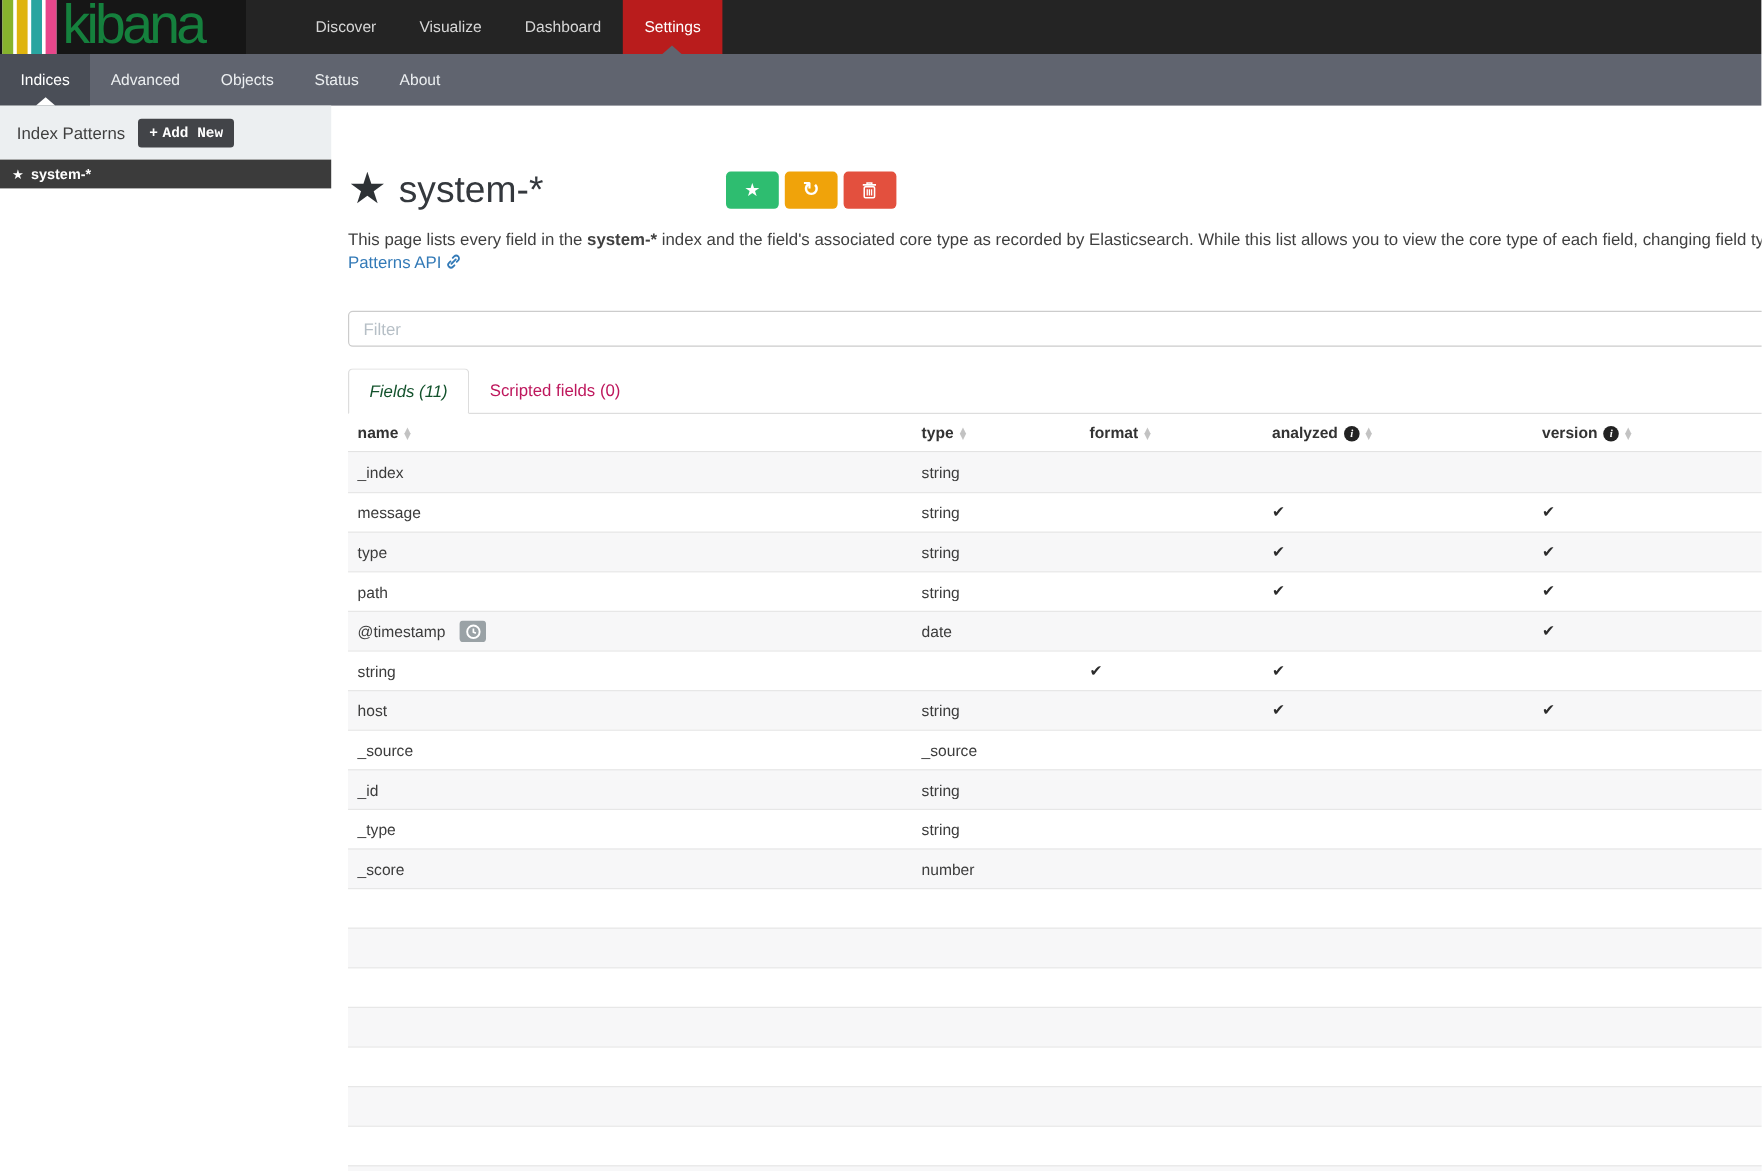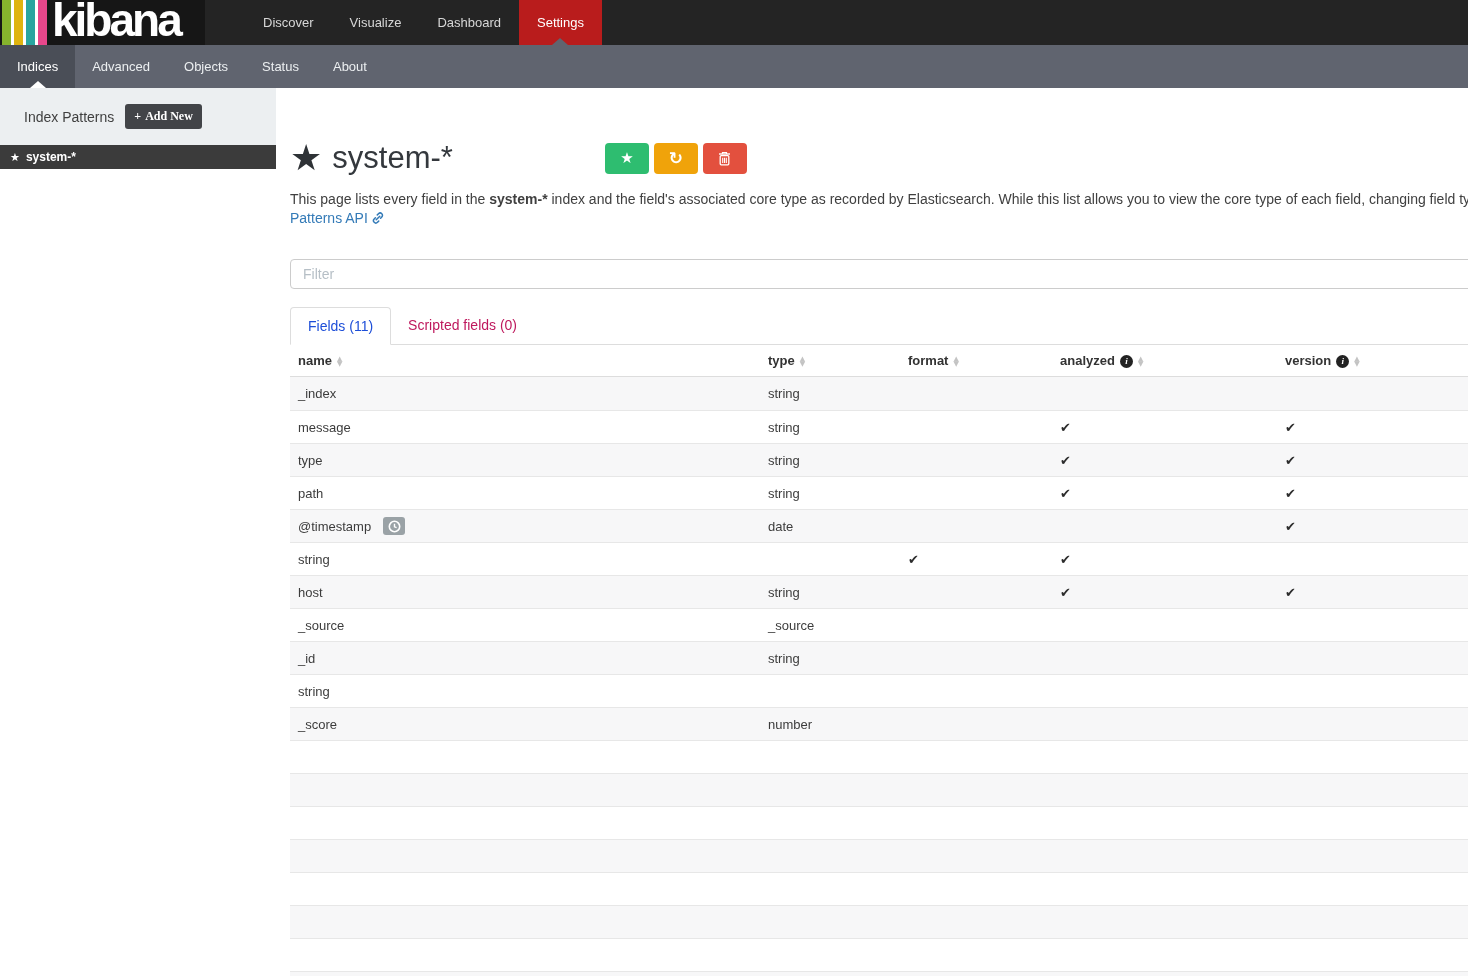--- a/index.html
+++ b/index.html
@@ -8,38 +8,38 @@
     width:1468px; height:976px; overflow:hidden; position:relative;
     background:#fff; color:#333;
     font-family:"Liberation Sans", sans-serif; font-size:13px;
   }
   
   .topbar { position:absolute; top:0; left:0; width:1468px; height:45px; background:#242424; display:flex; }
   .logo { width:205px; height:45px; background:#161616; display:flex; align-items:stretch; overflow:hidden; flex-shrink:0; }
   .stripes { display:flex; background:#fff; margin-left:2px; }
   .stripe { width:9px; margin-right:3px; }
   .stripe:last-child { margin-right:0; }
-  .brand { color:#ffffff; font-weight:bold; font-size:46px; line-height:41px; letter-spacing:-3px; margin-left:5px; }
+  .brand { color:#15803d; font-weight:normal; font-size:46px; line-height:41px; letter-spacing:-3px; margin-left:5px; }
   .top-nav { display:flex; margin-left:40px; }
   .tn-item { color:#d7d7d7; line-height:45px; padding:0 18px; cursor:pointer; position:relative; }
   .tn-item.active { background:#b91c1c; color:#fff; }
   .tn-item.active::after { content:""; position:absolute; bottom:0; left:50%; margin-left:-8px;
       border-left:8px solid transparent; border-right:8px solid transparent; border-bottom:7px solid #60646f; }
   
   .subnav { position:absolute; top:45px; left:0; width:1468px; height:43px; background:#60646f; display:flex; }
   .sn-item { color:#eceff1; line-height:43px; padding:0 17px; cursor:pointer; position:relative; }
   .sn-item.active { background:#4a4e57; color:#fff; }
   .sn-item.active::after { content:""; position:absolute; bottom:0; left:50%; margin-left:-8px;
       border-left:8px solid transparent; border-right:8px solid transparent; border-bottom:7px solid #ffffff; }
   
   .sidebar { position:absolute; top:88px; left:0; width:276px; }
-  .sidebar-head { height:57px; background:#eceff1; display:flex; align-items:center; padding-left:24px; }
+  .sidebar-head { height:45px; background:#eceff1; display:flex; align-items:center; padding-left:14px; }
   .sidebar-title { font-size:14px; color:#3f3f3f; }
   .add-new-btn { margin-left:11px; background:#424448; color:#fff; border:none; border-radius:3px;
-      font-family:Liberation Serif, serif; font-size:12px; font-weight:bold; padding:5px 9px; cursor:pointer; }
+      font-family:Liberation Mono, monospace; font-size:12px; font-weight:bold; padding:5px 9px; cursor:pointer; }
   .add-new-btn .plus { margin-right:4px; font-weight:bold; }
   .pattern-row { height:24px; background:#3b3b3b; color:#fff; display:flex; align-items:center;
       padding-left:10px; font-size:12px; font-weight:bold; cursor:pointer; }
   .pattern-row .pstar { font-family:"DejaVu Sans",sans-serif; font-size:11px; margin-right:6px; font-weight:normal; }
   
   .content { position:absolute; top:88px; left:276px; width:1374px; padding-left:14px; }
   .title-row { margin-top:52px; display:flex; align-items:center; }
   .title-star { font-family:"DejaVu Sans",sans-serif; font-size:36px; color:#2e3236; margin-right:10px; line-height:36px; }
   .page-title { font-size:31px; font-weight:normal; color:#34383d; margin:0; }
   .btn-group { margin-left:152px; display:flex; gap:5px; }
@@ -51,21 +51,21 @@
   .desc-line1 { display:block; white-space:nowrap; }
   .desc-line2 { display:block; margin-top:1px; }
   .maplink { color:#337ab7; text-decoration:none; cursor:pointer; }
   .linkicon { vertical-align:-2px; margin-left:3px; }
   .filter-input { margin-top:32px; width:100%; height:30px; padding:6px 12px; font-family:inherit; font-size:14px;
       color:#555; border:1px solid #ccc; border-radius:4px; outline:none; display:block; }
   .filter-input::placeholder { color:#b6bfc6; }
   
   .tabs { margin-top:18px; display:flex; border-bottom:1px solid #ddd; }
   .tab { padding:10px 17px; font-size:14px; color:#be185d; cursor:pointer; margin-bottom:-1px; }
-  .tab.active { background:#fff; color:#1d4ed8; border:1px solid #ddd; border-bottom:1px solid #fff; border-radius:4px 4px 0 0; }
+  .tab.active { background:#fff; color:#14532d; border:1px solid #ddd; border-bottom:1px solid #fff; border-radius:4px 4px 0 0;font-style:italic; }
   
   .ftable { width:100%; }
   .thead, .trow { display:grid; grid-template-columns:470px 140px 152px 225px 1fr; align-items:center; }
   .thead { border-bottom:1px solid #ddd; }
   .th { padding:8px; font-weight:bold; color:#333; cursor:pointer; white-space:nowrap; }
   .sort { display:inline-flex; flex-direction:column; vertical-align:middle; margin-left:5px;
       font-family:"DejaVu Sans",sans-serif; font-size:7px; line-height:5px; color:#c3c3c3; }
   .info { display:inline-block; width:13px; height:13px; border-radius:50%; background:#222; color:#fff;
       font-size:9px; font-weight:bold; font-style:italic; line-height:13px; text-align:center; margin-left:5px;
       font-family:"Liberation Serif",serif; vertical-align:1px; }
@@ -261,20 +261,23 @@
         <div class="trow">
           <div class="td name-cell">
             <span>_id</span>
           </div>
           <div class="td">string</div>
           <div class="td"></div>
           <div class="td check"></div>
           <div class="td check"></div>
         </div>
         <div class="trow">
+          <div class="td name-cell">
+            <span>_type</span>
+          </div>
           <div class="td">string</div>
           <div class="td"></div>
           <div class="td check"></div>
           <div class="td check"></div>
         </div>
         <div class="trow">
           <div class="td name-cell">
             <span>_score</span>
           </div>
           <div class="td">number</div>

